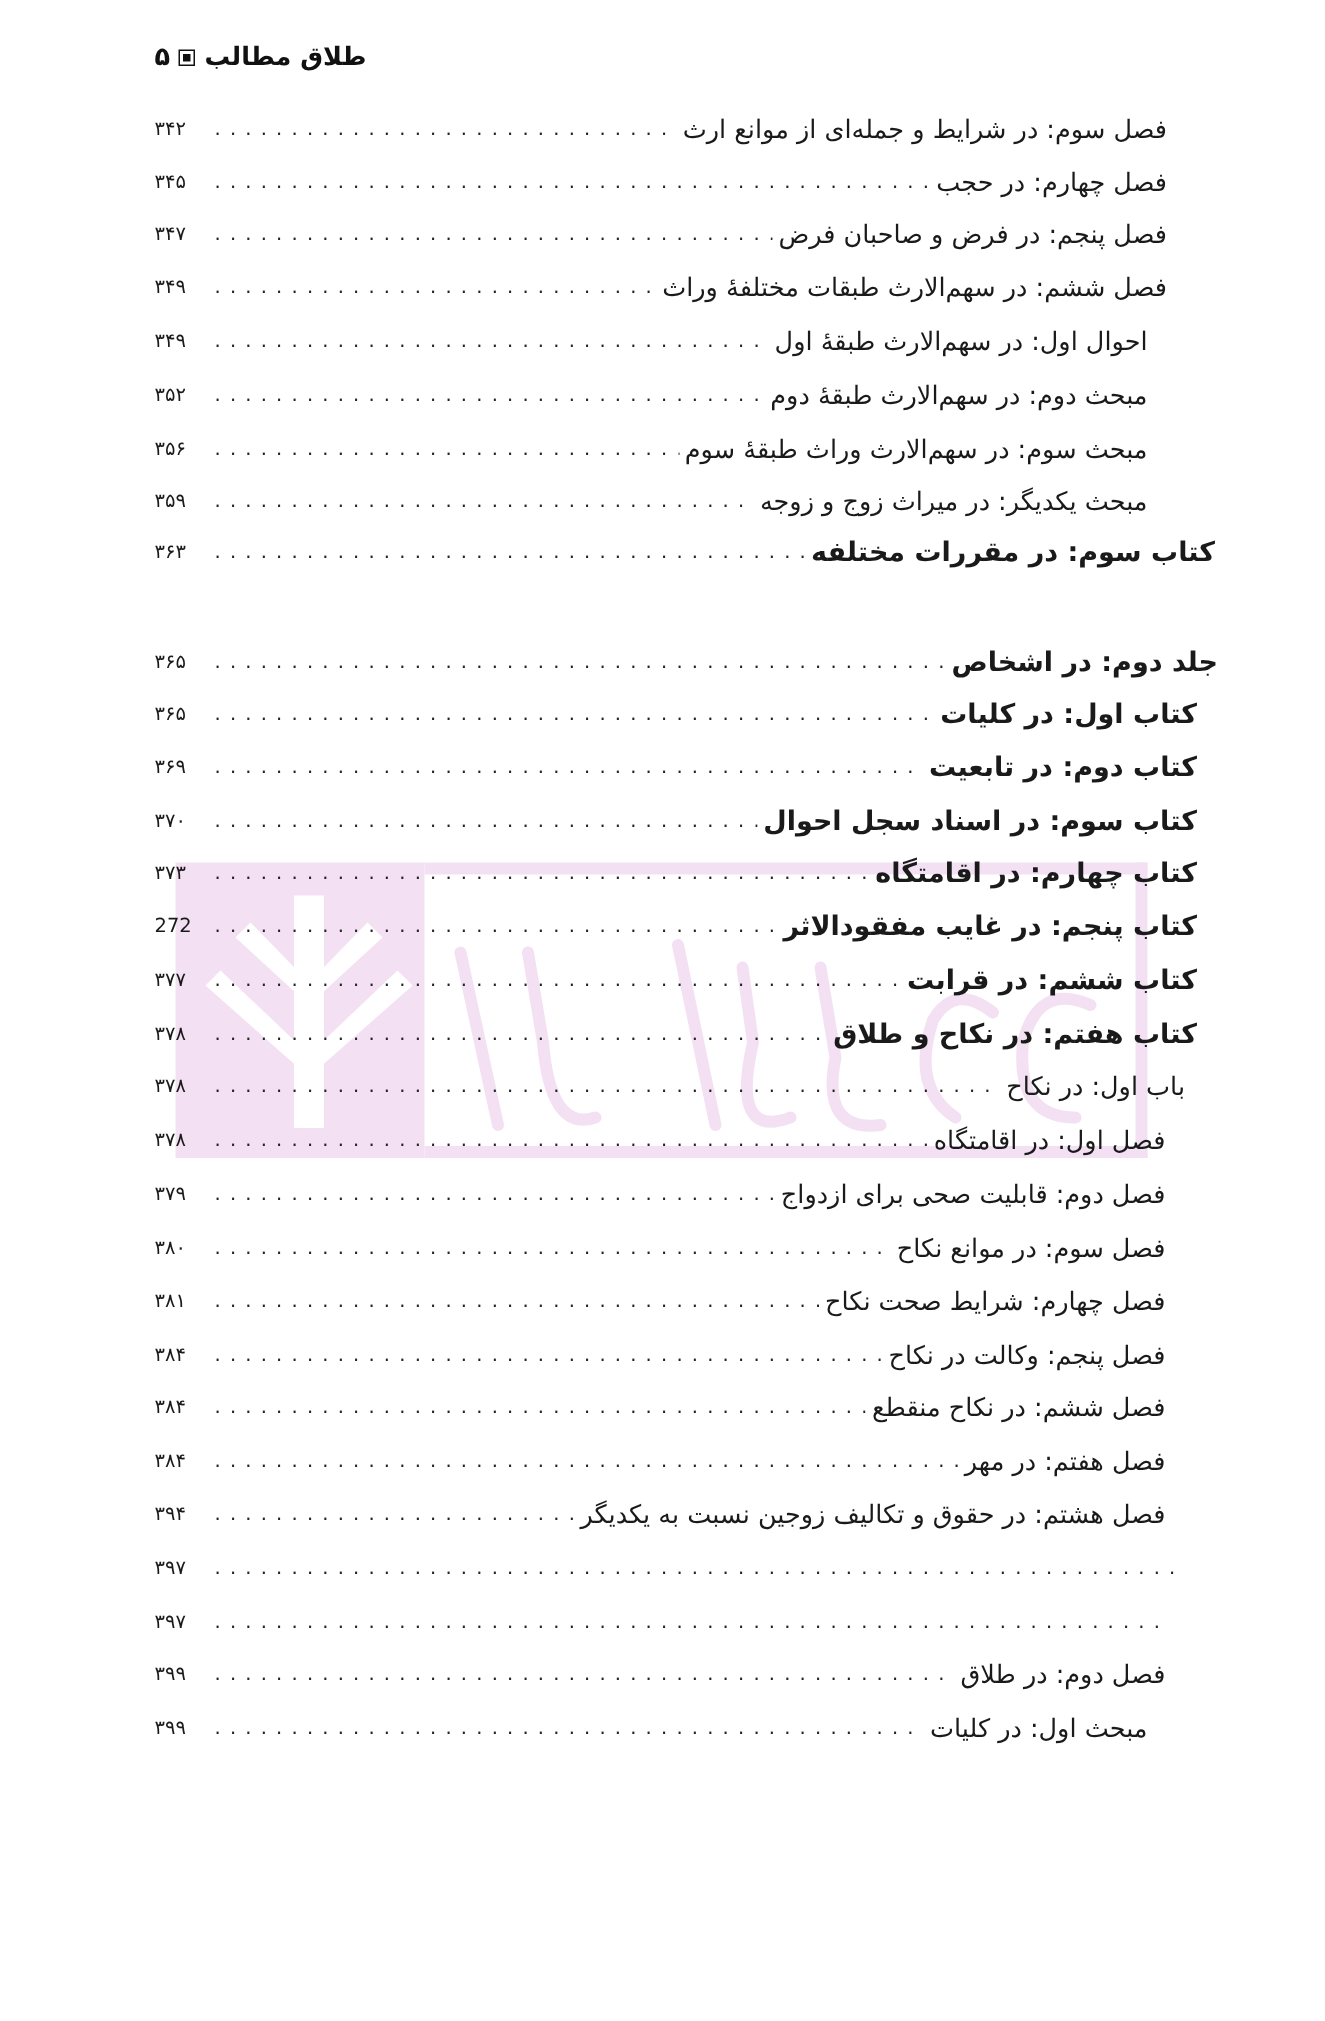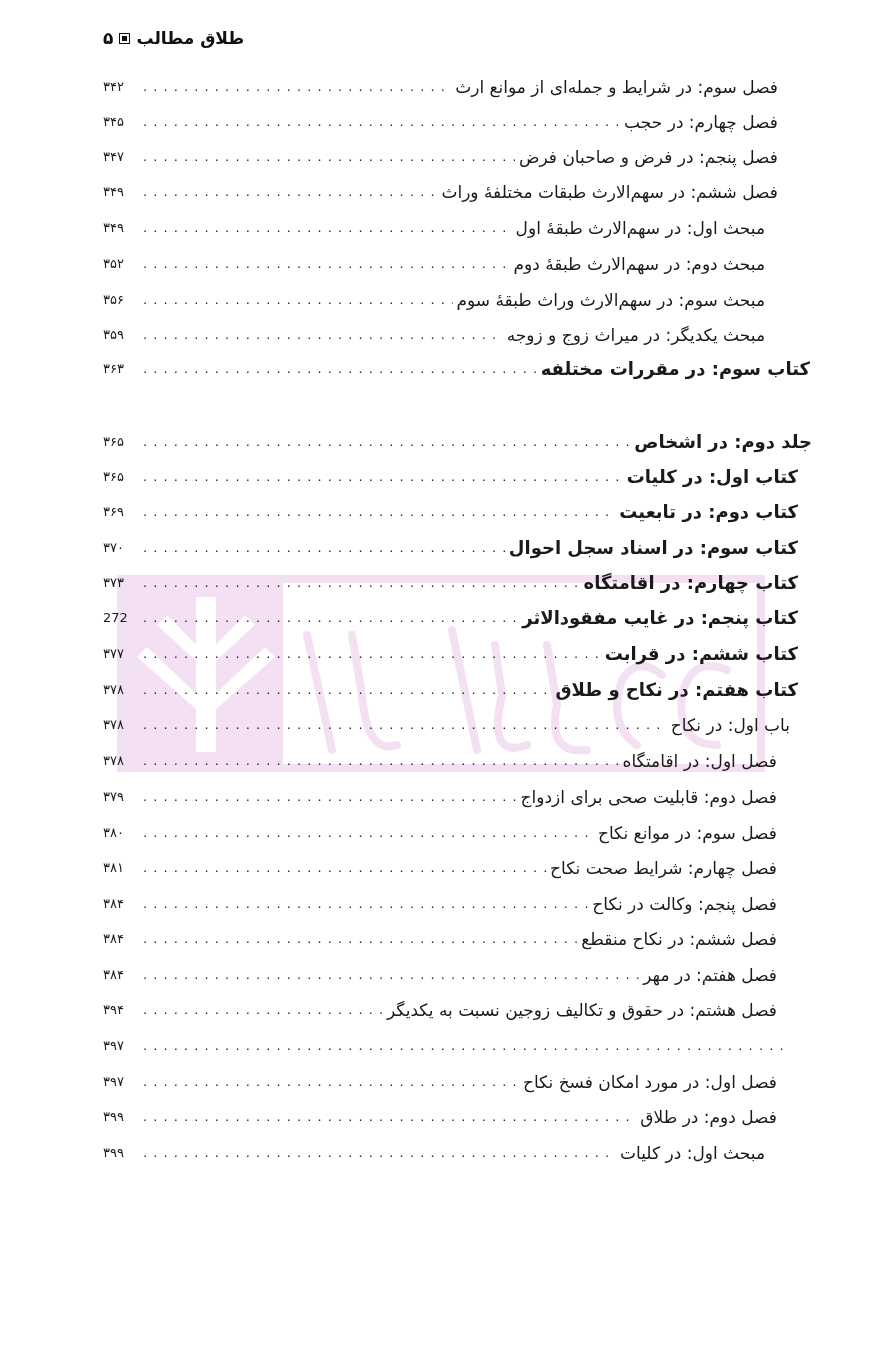--- a/index.html
+++ b/index.html
@@ -76,21 +76,21 @@
         <span class="title">فصل پنجم: در فرض و صاحبان فرض</span>
         <span class="dots"></span>
         <span class="page-no">۳۴۷</span>
       </div>
       <div class="row" style="top: 177px; width: 675px;">
         <span class="title">فصل ششم: در سهم‌الارث طبقات مختلفهٔ وراث</span>
         <span class="dots"></span>
         <span class="page-no">۳۴۹</span>
       </div>
       <div class="row" style="top: 213px; width: 662px;">
-        <span class="title">مبحث اول: در سهم‌الارث طبقهٔ اول</span>
+        <span class="title">احوال اول: در سهم‌الارث طبقهٔ اول</span>
         <span class="dots"></span>
         <span class="page-no">۳۴۹</span>
       </div>
       <div class="row" style="top: 249px; width: 662px;">
         <span class="title">مبحث دوم: در سهم‌الارث طبقهٔ دوم</span>
         <span class="dots"></span>
         <span class="page-no">۳۵۲</span>
       </div>
       <div class="row" style="top: 285px; width: 662px;">
         <span class="title">مبحث سوم: در سهم‌الارث وراث طبقهٔ سوم</span>
@@ -190,21 +190,20 @@
       <div class="row" style="top: 995px; width: 674px;">
         <span class="title">فصل هشتم: در حقوق و تکالیف زوجین نسبت به یکدیگر</span>
         <span class="dots"></span>
         <span class="page-no">۳۹۴</span>
       </div>
       <div class="row" style="top: 1031px; width: 687px;">
         <span class="dots"></span>
         <span class="page-no">۳۹۷</span>
       </div>
       <div class="row" style="top: 1067px; width: 674px;">
-        <span class="title">فصل اول: در مورد امکان فسخ نکاح</span>
         <span class="dots"></span>
         <span class="page-no">۳۹۷</span>
       </div>
       <div class="row" style="top: 1102px; width: 674px;">
         <span class="title">فصل دوم: در طلاق</span>
         <span class="dots"></span>
         <span class="page-no">۳۹۹</span>
       </div>
       <div class="row" style="top: 1138px; width: 662px;">
         <span class="title">مبحث اول: در کلیات</span>

